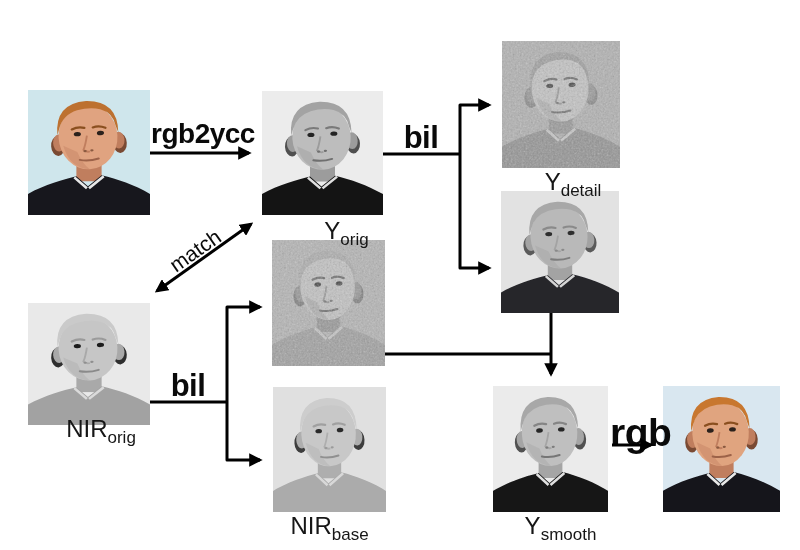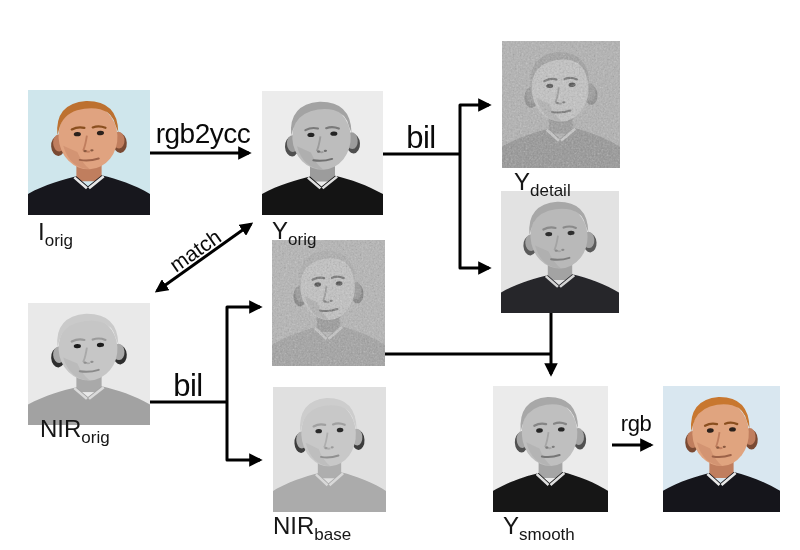--- a/index.html
+++ b/index.html
@@ -3,26 +3,26 @@
 <meta charset="utf-8">
 <style>
   html,body{margin:0;padding:0;background:#ffffff;}
   .canvas{
     position:relative;width:800px;height:550px;background:#ffffff;overflow:hidden;
     font-family:"Liberation Sans",sans-serif;color:#111;
   }
   .node{position:absolute;margin:0;padding:0;}
   .face-img,.face-img svg{width:100%;height:100%;display:block;}
   .node-label{
-    position:absolute;text-align:left;font-size:24px;font-weight:400;color:#161616;
+    position:absolute;text-align:center;font-size:24px;font-weight:400;color:#161616;
     white-space:nowrap;line-height:1;
   }
   .lab-sub{font-size:17px;}
   .edge-label{
-    position:absolute;text-align:center;font-weight:400;color:#0a0a0a;line-height:1;
+    position:absolute;text-align:center;font-weight:700;color:#0a0a0a;line-height:1;
     white-space:nowrap;letter-spacing:-0.5px;
   }
   .edge-label.rot{transform:rotate(-35deg);font-weight:400;letter-spacing:0;}
   .overlay{position:absolute;left:0;top:0;pointer-events:none;}
 </style>
 </head>
 <body>
 
 <div class="canvas">
 
@@ -274,32 +274,31 @@
               <path d="M56,46 Q54,56 52,60 Q55,63 58,62" stroke="#c07e5e" stroke-width="1.8" fill="none"></path>
               <ellipse cx="53.5" cy="61.5" rx="1.6" ry="1.1" fill="#8a5a40"></ellipse>
               <ellipse cx="60" cy="61" rx="1.6" ry="1.1" fill="#8a5a40"></ellipse>
               <path d="M48,70 Q57,72 66,69.5" stroke="#9c6248" stroke-width="2" fill="none" stroke-linecap="round"></path>
             </g>
           </g>
         </svg>
       </div>
   </figure>
 
-  <div class="node-label" style="left:38px;top:220px;width:122px"><span class="lab-base">I</span><sub class="lab-sub">orig</sub></div>
-  <div class="node-label" style="left:272px;top:219px;width:121px"><span class="lab-base">Y</span><sub class="lab-sub">orig</sub></div>
+  <div class="node-label" style="left:286px;top:219px;width:121px"><span class="lab-base">Y</span><sub class="lab-sub">orig</sub></div>
   <div class="node-label" style="left:514px;top:170px;width:118px"><span class="lab-base">Y</span><sub class="lab-sub">detail</sub></div>
   <div class="node-label" style="left:40px;top:417px;width:122px"><span class="lab-base">NIR</span><sub class="lab-sub">orig</sub></div>
   <div class="node-label" style="left:503px;top:514px;width:115px"><span class="lab-base">Y</span><sub class="lab-sub">smooth</sub></div>
   <div class="node-label" style="left:273px;top:514px;width:113px"><span class="lab-base">NIR</span><sub class="lab-sub">base</sub></div>
 
   <div class="edge-label" style="left:147px;top:120px;width:112px;font-size:28px">rgb2ycc</div>
   <div class="edge-label" style="left:398px;top:122px;width:46px;font-size:31px">bil</div>
   <div class="edge-label" style="left:166px;top:370px;width:44px;font-size:31px">bil</div>
   <div class="edge-label rot" style="left:153px;top:240px;width:84px;font-size:21px">match</div>
-  <div class="edge-label" style="left:610px;top:413px;width:52px;font-size:22px">rgb</div>
+  <div class="edge-label" style="left:610px;top:413px;width:52px;font-size:39px">rgb</div>
 
   <svg class="overlay" width="800" height="550">
     <defs>
       <marker id="ah" viewBox="0 0 10 10" refX="8" refY="5" markerWidth="4.5" markerHeight="4.5" orient="auto-start-reverse">
         <path d="M0,0 L10,5 L0,10 Z" fill="#000"></path>
       </marker>
       <filter id="grainF" x="0%" y="0%" width="100%" height="100%">
         <feTurbulence type="fractalNoise" baseFrequency="0.55" numOctaves="2" seed="7" stitchTiles="stitch"></feTurbulence>
         <feColorMatrix type="saturate" values="0"></feColorMatrix>
       </filter>

